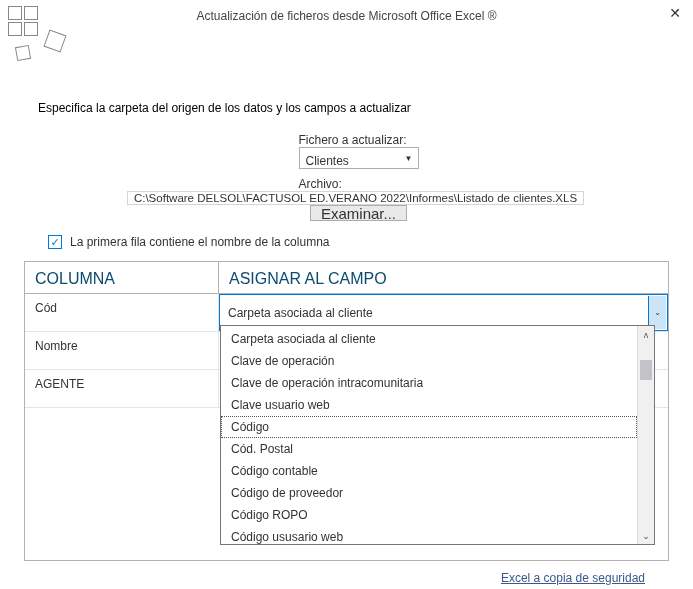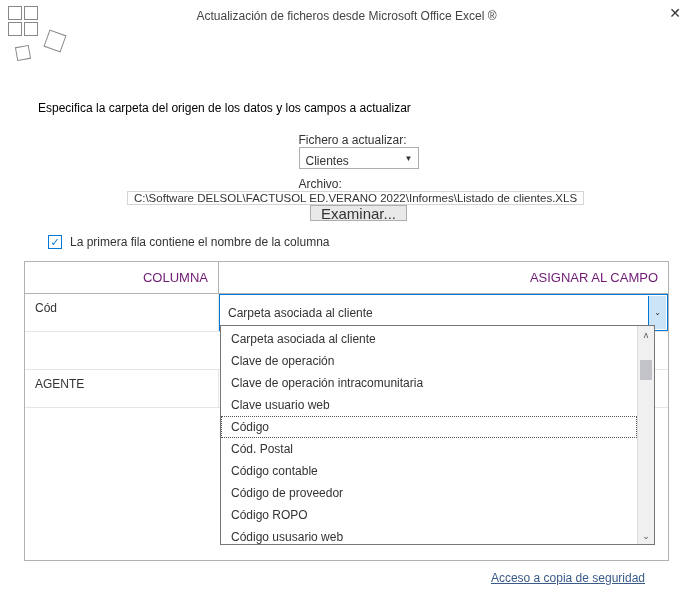--- a/index.html
+++ b/index.html
@@ -106,21 +106,21 @@
     margin-right: 8px;
     line-height: 1;
   }
   .grid-wrap {
     border: 1px solid #b2b2b2;
     margin-top: 2px;
     position: relative;
     height: 300px;
   }
   .grid-header { display:flex; border-bottom:1px solid #b2b2b2; height: 32px; background:#fff; }
-  .gh-cell { padding: 8px 10px; font-size: 13px; color:#701a75;text-align:right; }
+  .gh-cell { padding: 8px 10px; font-size: 16px; color:#0c4a6e; }
   .gh-cell.col1 { width: 194px; border-right:1px solid #b2b2b2; }
   .gh-cell.col2 { flex:1; }
   .grid-row { display:flex; height: 38px; border-bottom:1px solid #e5e5e5; }
   .gr-cell { padding: 7px 10px; color:#333; }
   .gr-cell.col1 { width:194px; border-right:1px solid #e5e5e5; }
   .gr-cell.col2 { flex:1; position:relative; }
   .combo-open {
     position:absolute;
     left:0; top:0; right:0; bottom:0;
     border: 1px solid #0078d7;
@@ -215,20 +215,21 @@
         <div class="combo-open">
           <span>Carpeta asociada al cliente</span>
           <div class="dd-btn">
             <span>⌄</span>
           </div>
         </div>
       </div>
     </div>
 
     <div class="grid-row">
+      <div class="gr-cell col1">Nombre</div>
       <div class="gr-cell col2"></div>
     </div>
 
     <div class="grid-row">
       <div class="gr-cell col1">AGENTE</div>
       <div class="gr-cell col2"></div>
     </div>
 
     <div class="dropdown">
       <div class="dd-list" id="dd-list">
@@ -245,21 +246,21 @@
         </div>
       <div class="dd-scroll">
         <div class="arrow">ʌ</div>
         <div class="thumb"></div>
         <div class="arrow" style="position:absolute;bottom:0;left:0;right:0;">⌄</div>
       </div>
     </div>
   </div>
 
   <div class="link-row">
-    <span class="link">Acceso a copia de seguridad</span>
+    <span class="link">Excel a copia de seguridad</span>
   </div>
 </div>
 
 <div class="footer">
   <div class="btn">
       <span>Aceptar</span>
     </div>
   <div class="btn">
       <span>Cancelar</span>
     </div>

